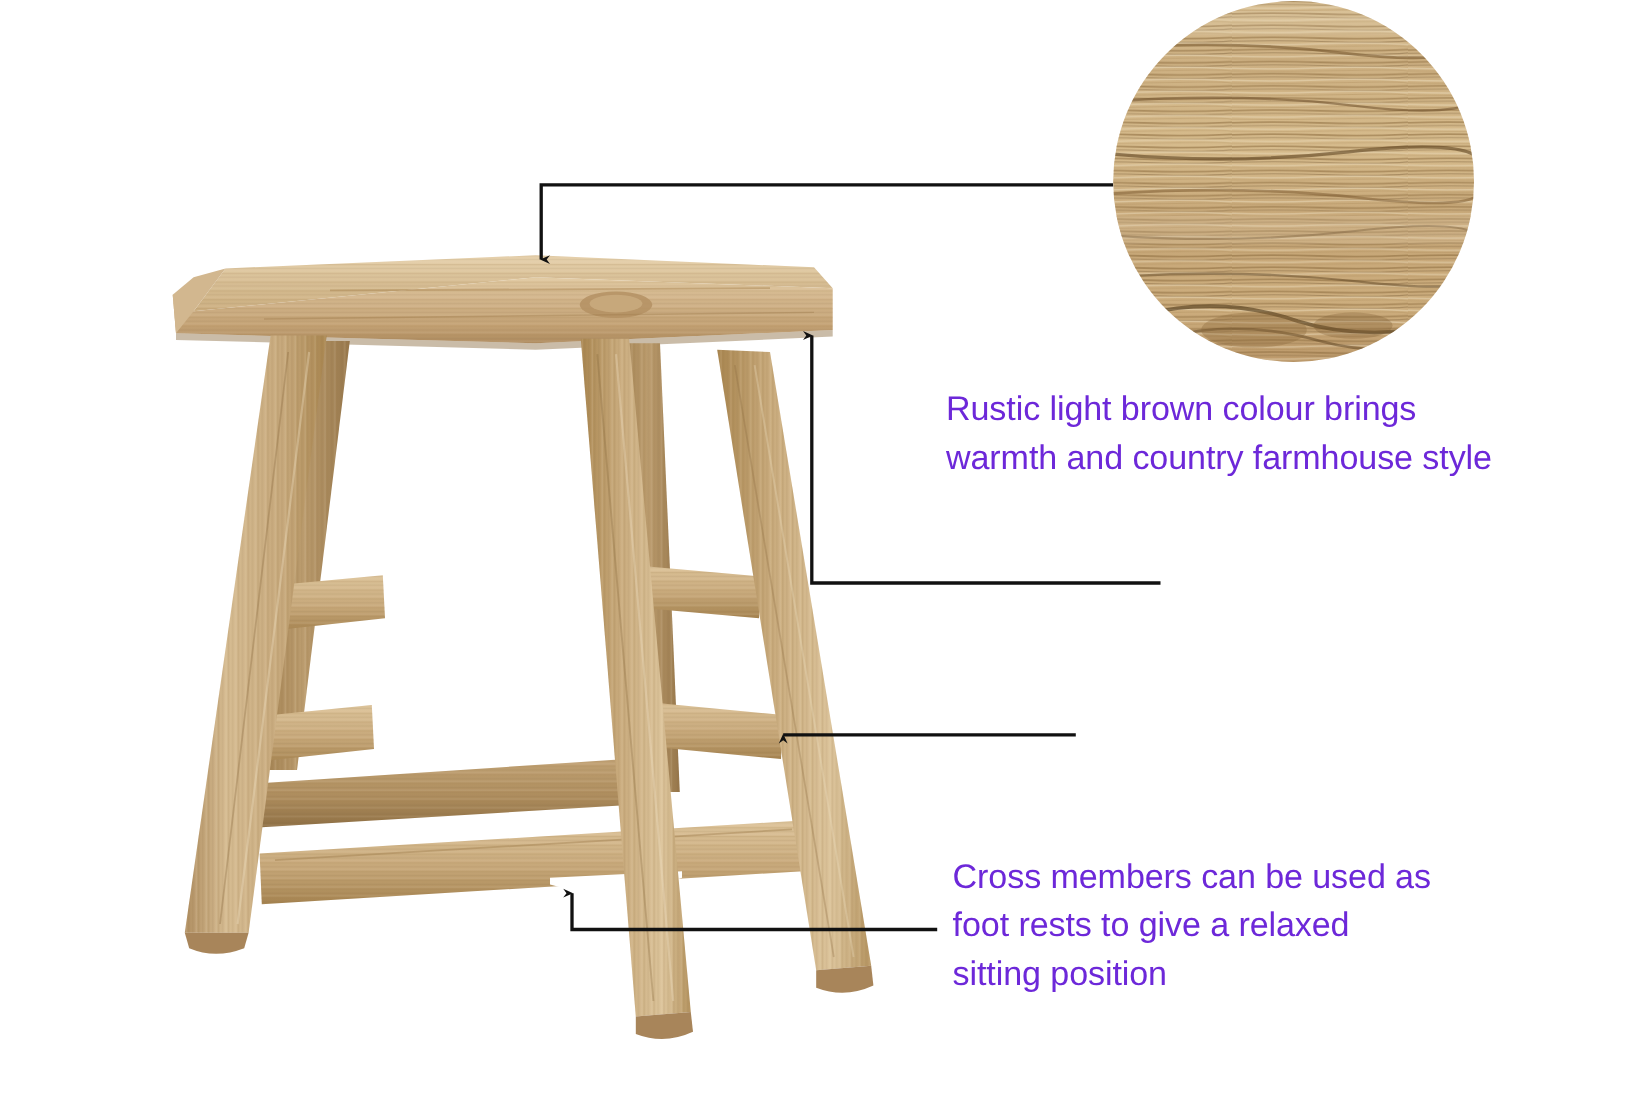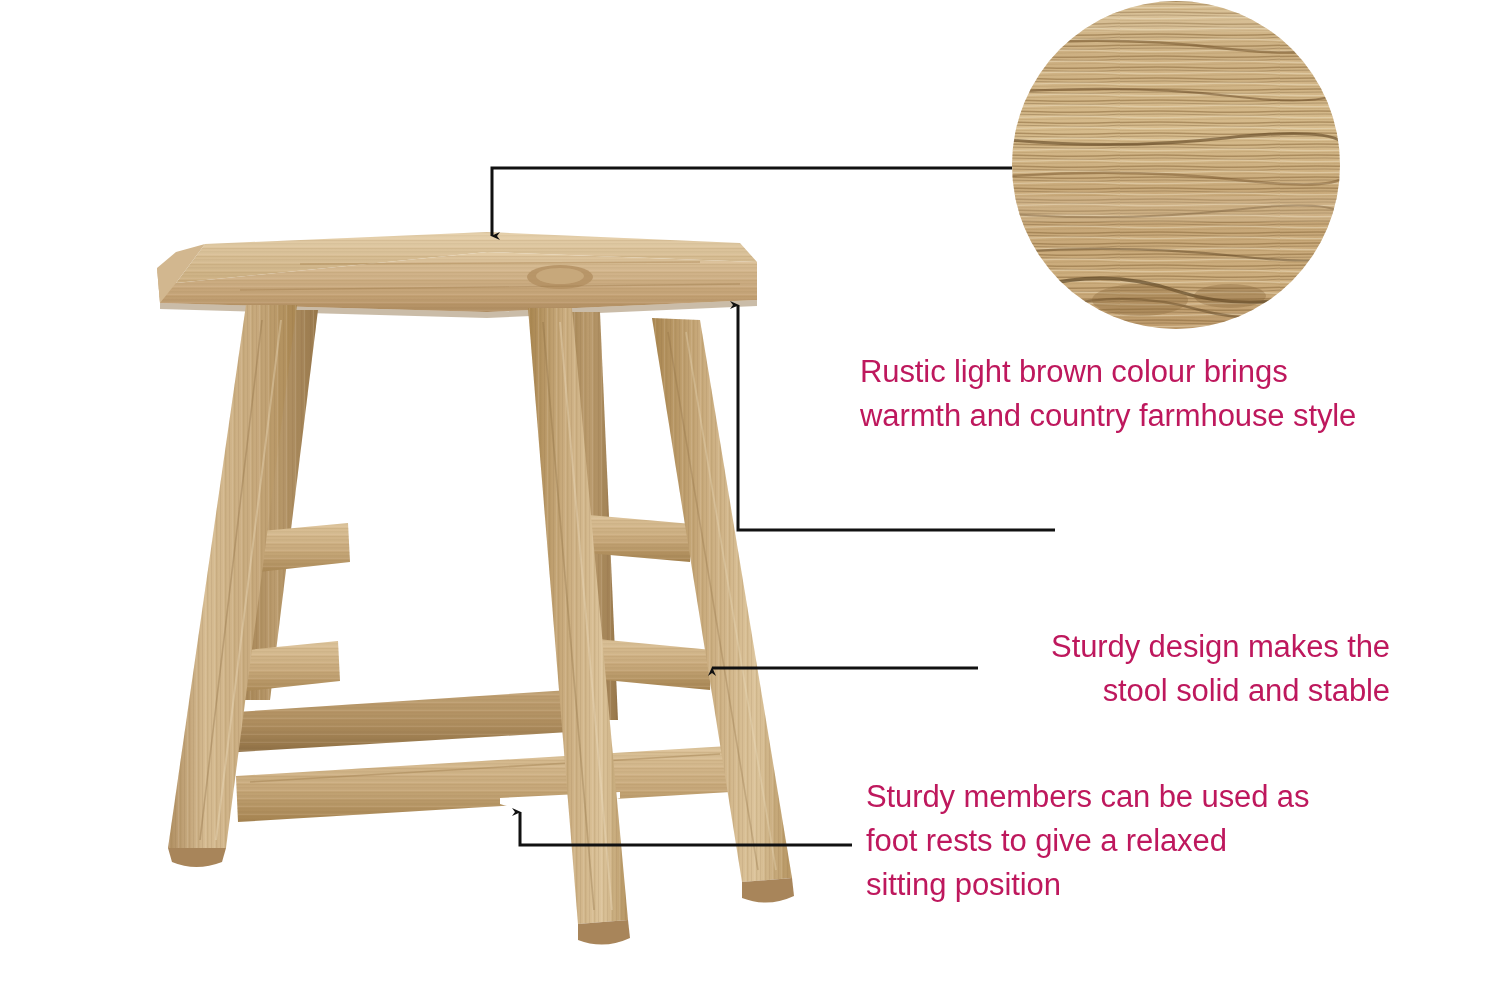--- a/index.html
+++ b/index.html
@@ -15,21 +15,21 @@
     position: relative;
     width: 1500px;
     height: 1000px;
     background: #ffffff;
     overflow: hidden;
   }
 
   
   .callout {
     position: absolute;
-    color: #be185d;
+    color: #6d28d9;
     font-family: "Liberation Sans", sans-serif;
     font-size: 31px;
     line-height: 1.42;
     letter-spacing: -0.1px;
     white-space: pre-line;
     font-weight: 400;
   }
   #callout-colour   { left: 860px;  top: 350px;  width: 620px; text-align: left; }
   #callout-thickness{ left: 860px;  top: 478px;  width: 490px; text-align: right; }
   #callout-sturdy   { left: 860px;  top: 625px;  width: 530px; text-align: right; }
@@ -265,21 +265,19 @@
       <rect x="1010" y="10" width="340" height="22" fill="#f2e4c8" opacity="0.15"></rect>
     </g>
   </svg>
 
   <div class="text-layer" style="position:absolute;left:0;top:0;width:1500px;height:1000px;pointer-events:none;">
 
     <div class="callout" id="callout-colour">Rustic light brown colour brings
 warmth and country farmhouse style</div>
 
 
-    <div class="callout" id="callout-sturdy">Sturdy design makes the
-stool solid and stable</div>
-
-    <div class="callout" id="callout-cross">Sturdy members can be used as
+
+    <div class="callout" id="callout-cross">Cross members can be used as
 foot rests to give a relaxed
 sitting position</div>
   </div>
 
 </div>
 
 </body></html>

